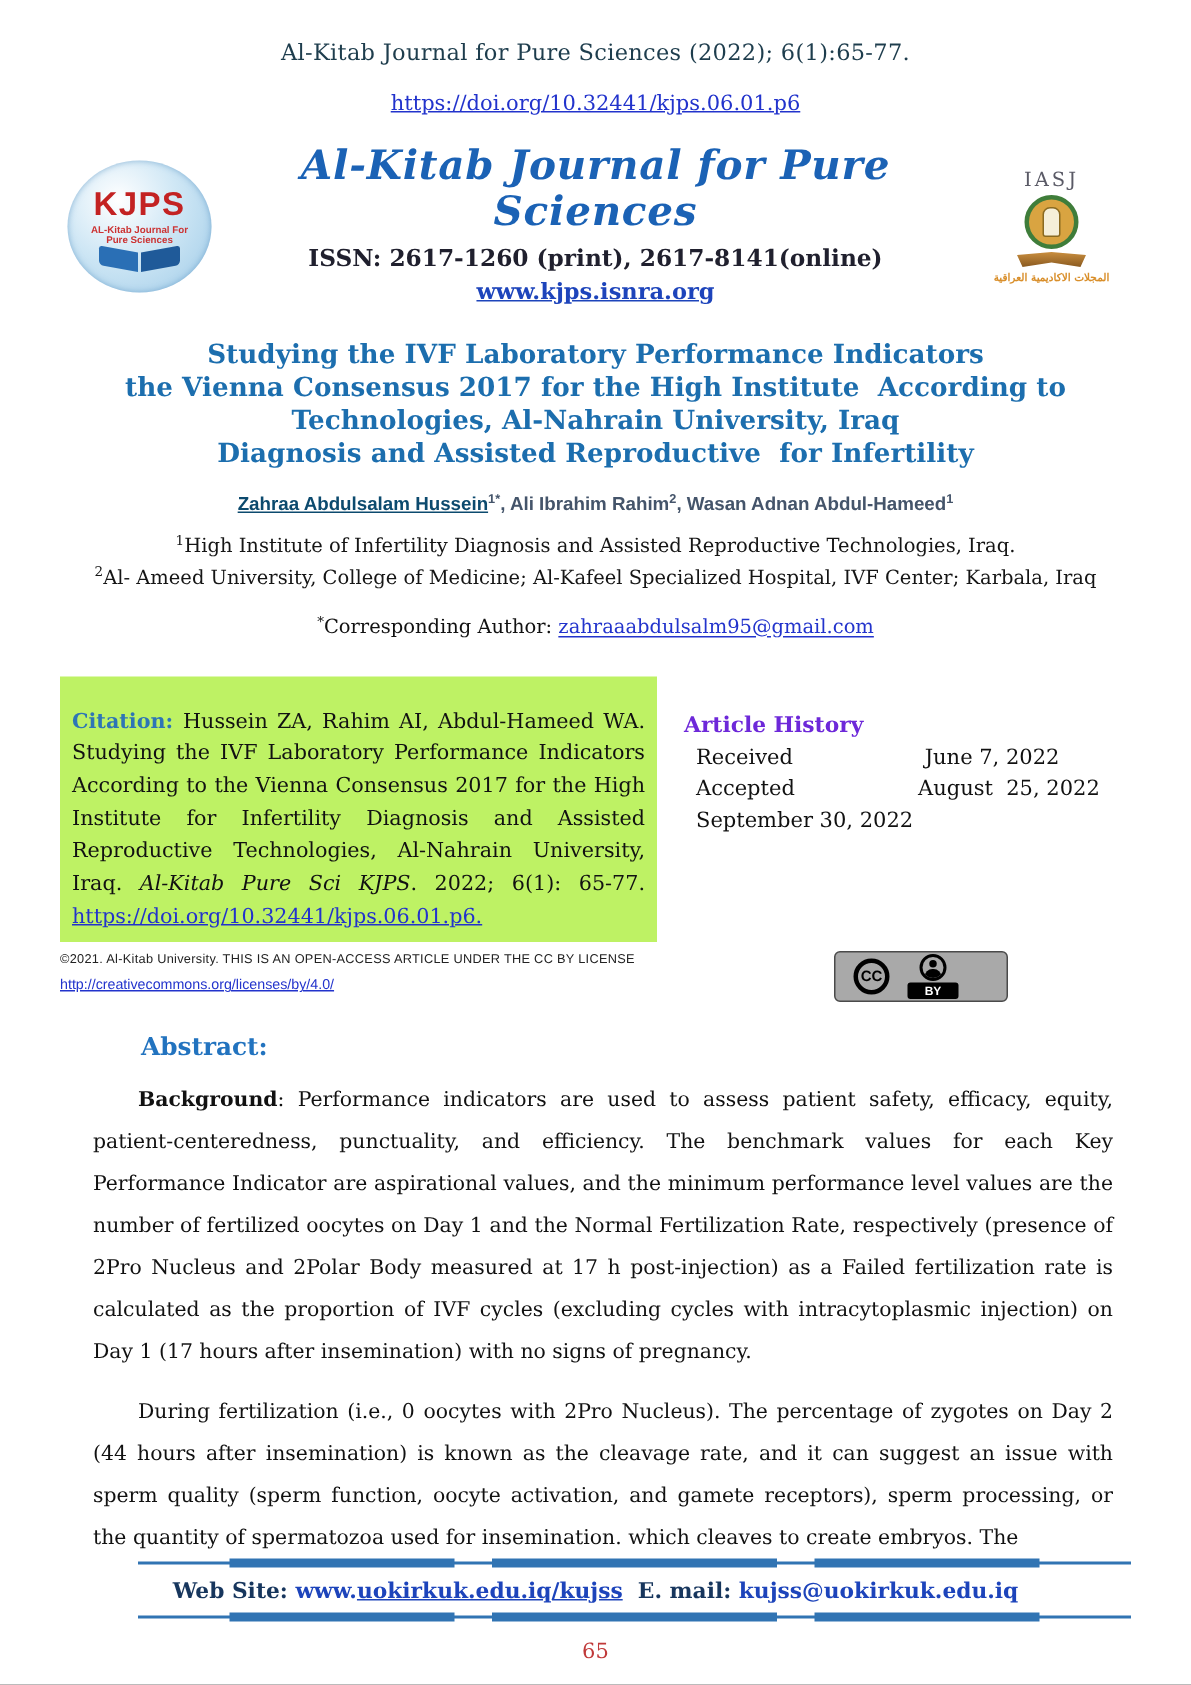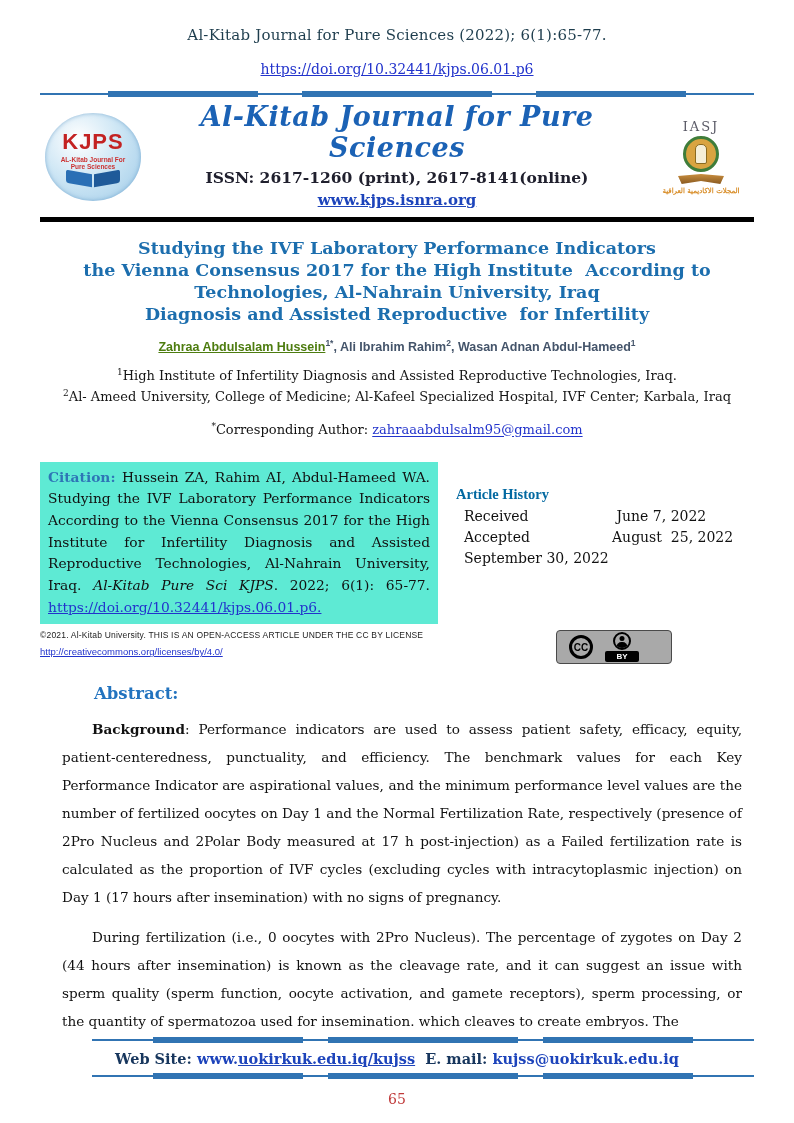--- a/index.html
+++ b/index.html
@@ -64,39 +64,39 @@
   .iasj-caption { margin-top:2px; font-size:7px; color:#d98f2b; font-weight:bold; }
 
   .rule-black { height:5px; background:#000; margin-top:4px; }
 
   
   .art-title { margin-top:15px; text-align:center; color:#1c6eae; font-weight:bold; font-size:17.5px; line-height:1.26; }
   .art-title div { white-space:pre-wrap; }
 
   .authors { margin-top:13px; text-align:center; font-family:"Liberation Sans", sans-serif; font-weight:bold; font-size:12.5px; color:#44546a; }
   .authors sup { font-size:8.5px; }
-  .author-link { color:#4d7c0f; text-decoration:underline; cursor:pointer; }
+  .author-link { color:#0c4a6e; text-decoration:underline; cursor:pointer; }
 
   .affils { margin-top:12px; text-align:center; font-size:13px; line-height:1.55; color:#151515; }
   .affils sup { font-size:9px; }
 
   .corr { margin-top:14px; text-align:center; font-size:13px; }
   .corr sup { font-size:9px; }
 
   
   .cite-row { display:flex; margin-top:24px; }
   .cite-box {
-    width:398px; background:#5eead4; padding:5px 8px 6px 8px;
+    width:398px; background:#bef264; padding:20px 8px 6px 8px;
     font-size:13.8px; line-height:1.57; text-align:justify;
   }
   .cite-label { color:#2e75b6; font-weight:bold; }
   .cite-italic { font-style:italic; }
 
   .history { margin-left:18px; padding-top:24px; font-size:14px; flex:1; }
-  .history-heading { color:#0369a1; font-weight:bold; font-size:14.5px;font-family:Liberation Serif, serif; }
+  .history-heading { color:#6d28d9; font-weight:bold; font-size:14.5px; }
   .h-row { display:flex; margin-top:5px; padding-left:8px; }
   .h-label { width:148px; }
   .h-value { white-space:pre-wrap; }
 
   
   .lic-row { display:flex; justify-content:space-between; align-items:flex-start; margin-top:6px; padding-right:82px; }
   .lic-text { font-family:"Liberation Sans", sans-serif; font-size:8.5px; color:#222; letter-spacing:.2px; }
   .lic-link { display:inline-block; font-family:"Liberation Sans", sans-serif; font-size:9.5px; margin-top:3px; color:#2233cc; text-decoration:underline; cursor:pointer; }
 
   .cc-badge {

